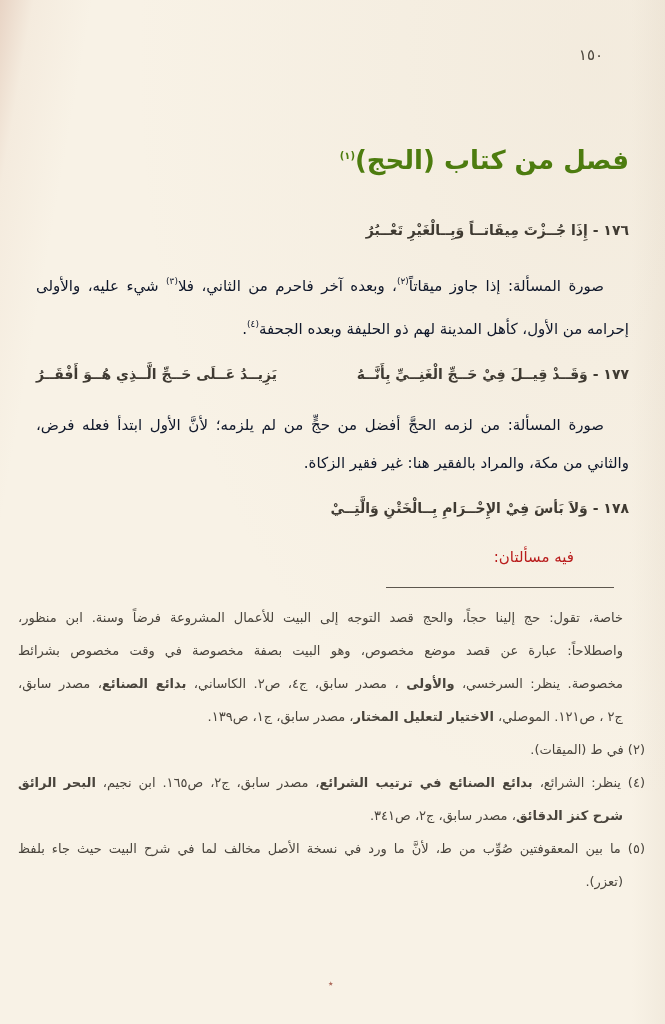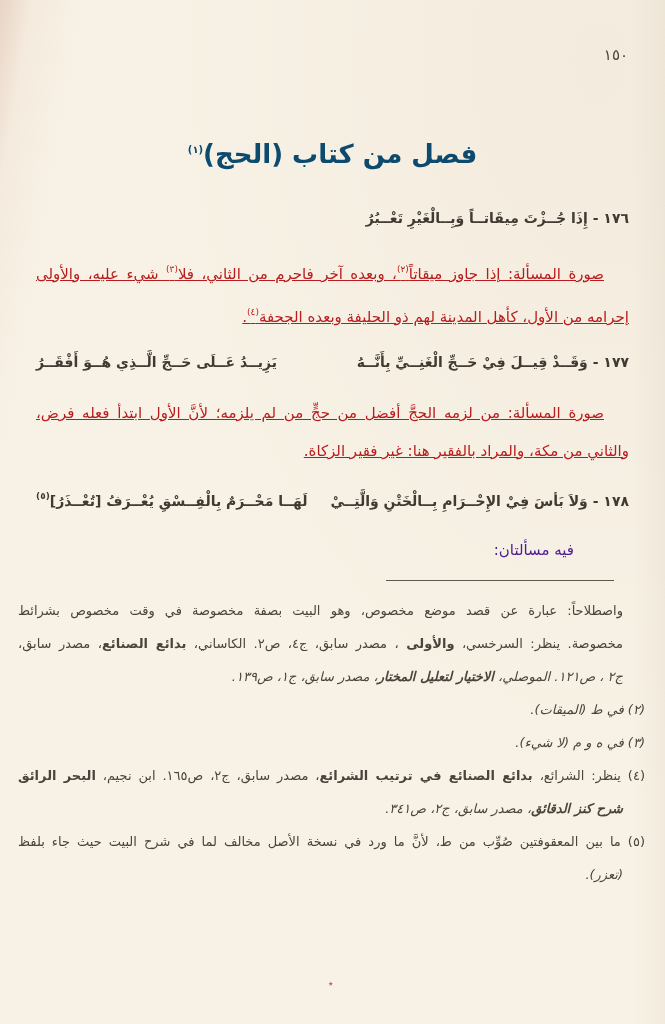--- a/index.html
+++ b/index.html
@@ -8,68 +8,66 @@
     font-family:"DejaVu Sans",sans-serif;
     color:#47423a;
     background:
       radial-gradient(ellipse at 90% 6%, rgba(205,185,160,0.12), rgba(205,185,160,0) 55%),
       linear-gradient(100deg, rgba(198,148,126,0.32) 0%, rgba(222,194,174,0.14) 4%, rgba(248,242,231,0) 11%),
       linear-gradient(to left, rgba(186,166,142,0.10) 0%, rgba(186,166,142,0) 5%),
       #f8f2e6;
   }
   .page{padding:0 36px;position:relative;}
   .page-number{
-    margin:44px 1px 0 0;
+    margin:44px 26px 0 0;
     text-align:right;
     font-size:15px;line-height:22px;color:#4a443b;letter-spacing:1px;
   }
   .chapter-title{
     margin-top:64px;
-    text-align:center;
-    font-size:26px;line-height:40px;font-weight:bold;color:#0c4a6e;
+    font-size:26px;line-height:52px;font-weight:bold;color:#4d7c0f;
   }
   .sup{font-size:9px;vertical-align:7px;letter-spacing:0;}
   .title-sup{font-size:10px;vertical-align:10px;font-weight:bold;}
   .verse{
     display:flex;justify-content:space-between;align-items:baseline;
     font-weight:bold;font-size:14px;line-height:36px;color:#3f3a32;
     white-space:nowrap;
   }
   .verse-176{margin-top:26px;}
   .verse-177{margin-top:8px;}
   .verse-178{margin-top:8px;}
   .verse .num{letter-spacing:0.5px;}
   .hemistich{white-space:nowrap;}
   .prose{
     margin:14px 0 0 0;
     font-size:15px;line-height:38px;
     text-align:justify;text-align-last:right;
     text-indent:25px;
-    color:#b91c1c;
-    text-decoration:underline;
+    color:#0f172a;
   }
   .fihi{
     margin-top:16px;
     padding-right:55px;
-    font-size:15px;line-height:30px;color:#4c1d95;
+    font-size:15px;line-height:30px;color:#b91c1c;
   }
   .fn-separator{
     margin:14px 15px 0 0;
     width:228px;height:1px;background:#5d574e;
     margin-right:15px;margin-left:auto; 
   }
   .footnotes{
     margin:13px -16px 0 -18px;
     font-size:13px;line-height:33px;color:#49443c;
   }
   .fn-line{
     text-align:justify;text-align-last:justify;
   }
   .fn-line.cont{padding-right:22px;}
-  .fn-line.last{text-align-last:right;font-style:italic;}
+  .fn-line.last{text-align-last:right;}
   .fn-line .b{font-weight:bold;}
   .fn-marker{white-space:nowrap;}
   .stray-mark{
     position:absolute;left:328px;top:934px;
     font-size:10px;color:rgba(148,62,44,0.75);
   }
 </style>
 </head>
 <body>
 
@@ -87,38 +85,35 @@
 
   <div class="verse verse-177">
     <div class="hemistich"><span class="num">١٧٧ -</span> <span>وَقَــدْ قِيــلَ فِيْ حَــجِّ الْغَنِــيِّ بِأَنَّــهُ</span></div>
     <div class="hemistich">يَزِيــدُ عَــلَى حَــجِّ الَّــذِي هُــوَ أَفْقَــرُ</div>
   </div>
 
   <p class="prose">صورة المسألة: من لزمه الحجَّ أفضل من حجٍّ من لم يلزمه؛ لأنَّ الأول ابتدأ فعله فرض، والثاني من مكة، والمراد بالفقير هنا: غير فقير الزكاة.</p>
 
   <div class="verse verse-178">
     <div class="hemistich"><span class="num">١٧٨ -</span> <span>وَلاَ بَأسَ فِيْ الإِحْــرَامِ بِــالْخَتْنِ وَالَّتِــيْ</span></div>
-    <div class="hemistich"><span>لَهَــا مَحْــرَمٌ بِالْفِــسْقِ يُعْــرَفُ [تُعْــذَرُ]</span><sup class="sup">(٥)</sup></div>
   </div>
 
   <p class="fihi">فيه مسألتان:</p>
 
   <div class="fn-separator"></div>
 
   <div class="footnotes">
       <div>
+        <div class="fn-line cont"><span>خاصة، تقول: حج إلينا حجاً، والحج قصد التوجه إلى البيت للأعمال المشروعة فرضاً وسنة. ابن منظور،</span></div>
         <div class="fn-line cont"><span>واصطلاحاً: عبارة عن قصد موضع مخصوص، وهو البيت بصفة مخصوصة في وقت مخصوص بشرائط</span></div>
         <div class="fn-line cont"><span>مخصوصة. ينظر: السرخسي، </span><span class="b">والأولى</span><span> ، مصدر سابق، ج٤، ص٢. الكاساني، </span><span class="b">بدائع الصنائع</span><span>، مصدر سابق،</span></div>
         <div class="fn-line cont last"><span>ج٢ ، ص١٢١. الموصلي، </span><span class="b">الاختيار لتعليل المختار</span><span>، مصدر سابق، ج١، ص١٣٩.</span></div>
       </div>
       <div>
         <div class="fn-line last"><span class="fn-marker">(٢) </span><span>في ط (الميقات).</span></div>
-      </div>
-      <div>
-        <div class="fn-line last"><span class="fn-marker">(٣) </span><span>في ه و م (لا شيء).</span></div>
       </div>
       <div>
         <div class="fn-line"><span class="fn-marker">(٤) </span><span>ينظر: الشرائع، </span><span class="b">بدائع الصنائع في ترتيب الشرائع</span><span>، مصدر سابق، ج٢، ص١٦٥. ابن نجيم، </span><span class="b">البحر الرائق</span></div>
         <div class="fn-line cont last"><span class="b">شرح كنز الدقائق</span><span>، مصدر سابق، ج٢، ص٣٤١.</span></div>
       </div>
       <div>
         <div class="fn-line"><span class="fn-marker">(٥) </span><span>ما بين المعقوفتين صُوِّب من ط، لأنَّ ما ورد في نسخة الأصل مخالف لما في شرح البيت حيث جاء بلفظ</span></div>
         <div class="fn-line cont last"><span>(تعزر).</span></div>
       </div>
     </div>

